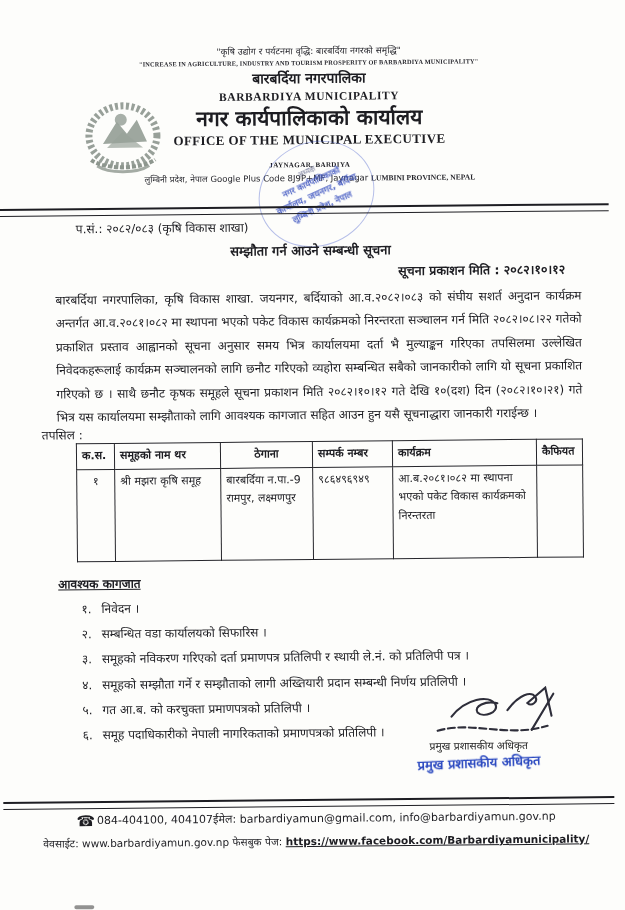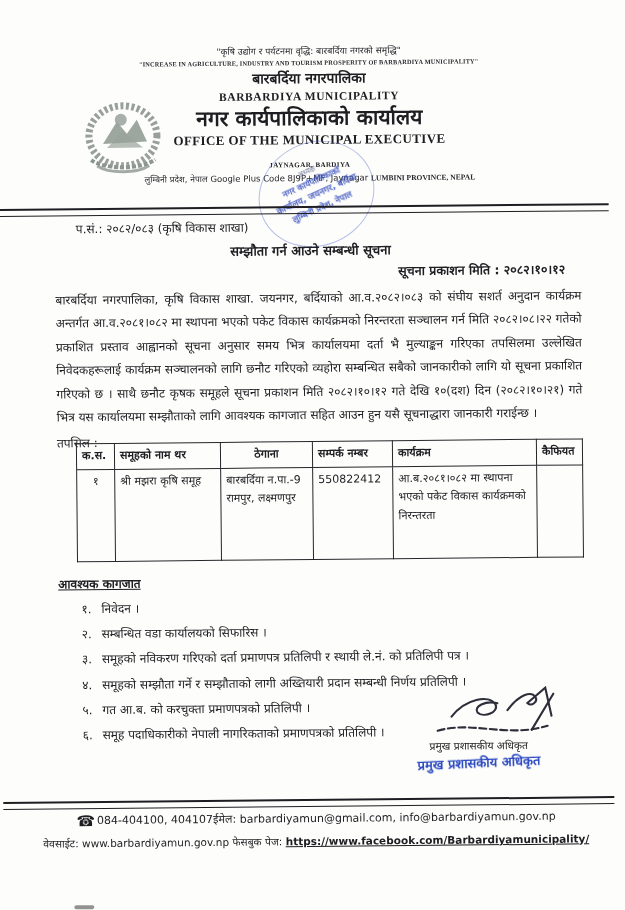--- a/index.html
+++ b/index.html
@@ -41,21 +41,21 @@
   .rule-top{top:206px;}
   .rule-footer{top:799px;border-top-width:2px;}
 
   
   .ref{position:absolute;left:78px;top:218px;font-size:12px;}
   .subject{position:absolute;left:0;right:0;top:241px;text-align:center;font-size:13px;font-weight:bold;}
   .pubdate{position:absolute;right:58px;top:263px;font-size:12.5px;font-weight:600;}
 
   .body-par{position:absolute;left:57px;right:42px;top:287px;font-size:12px;
     line-height:1.95;text-align:justify;}
-  .tapasil{position:absolute;left:57px;top:424px;font-size:12px;margin-top:8px;}
+  .tapasil{position:absolute;left:42px;top:424px;font-size:12px;}
 
   
   table.notice{position:absolute;left:76px;top:441px;border-collapse:collapse;table-layout:fixed;}
   table.notice th,table.notice td{border:1.2px solid #26262b;font-size:11px;
     padding:3px 5px;vertical-align:top;line-height:1.7;}
   table.notice th{font-weight:bold;text-align:left;}
   table.notice th.c,table.notice td.c{text-align:center;}
 
   
   .docs-head{position:absolute;left:57px;top:573px;font-size:12px;font-weight:bold;
@@ -151,21 +151,21 @@
           <th>सम्पर्क नम्बर</th>
           <th>कार्यक्रम</th>
           <th>कैफियत</th>
         </tr>
       </thead>
       <tbody>
         <tr style="height:92px">
           <td class="c">१</td>
           <td>श्री मझरा कृषि समूह</td>
           <td>बारबर्दिया न.पा.-9 रामपुर, लक्ष्मणपुर</td>
-          <td>550822412</td>
+          <td>९८६४९६९४९</td>
           <td>आ.ब.२०८१।०८२ मा स्थापना भएको पकेट विकास कार्यक्रमको निरन्तरता</td>
           <td></td>
         </tr>
       </tbody>
     </table>
 
     <div class="docs-head">आवश्यक कागजात</div>
     <div class="docs">
       <div class="row">
         <span class="num">१.</span>

